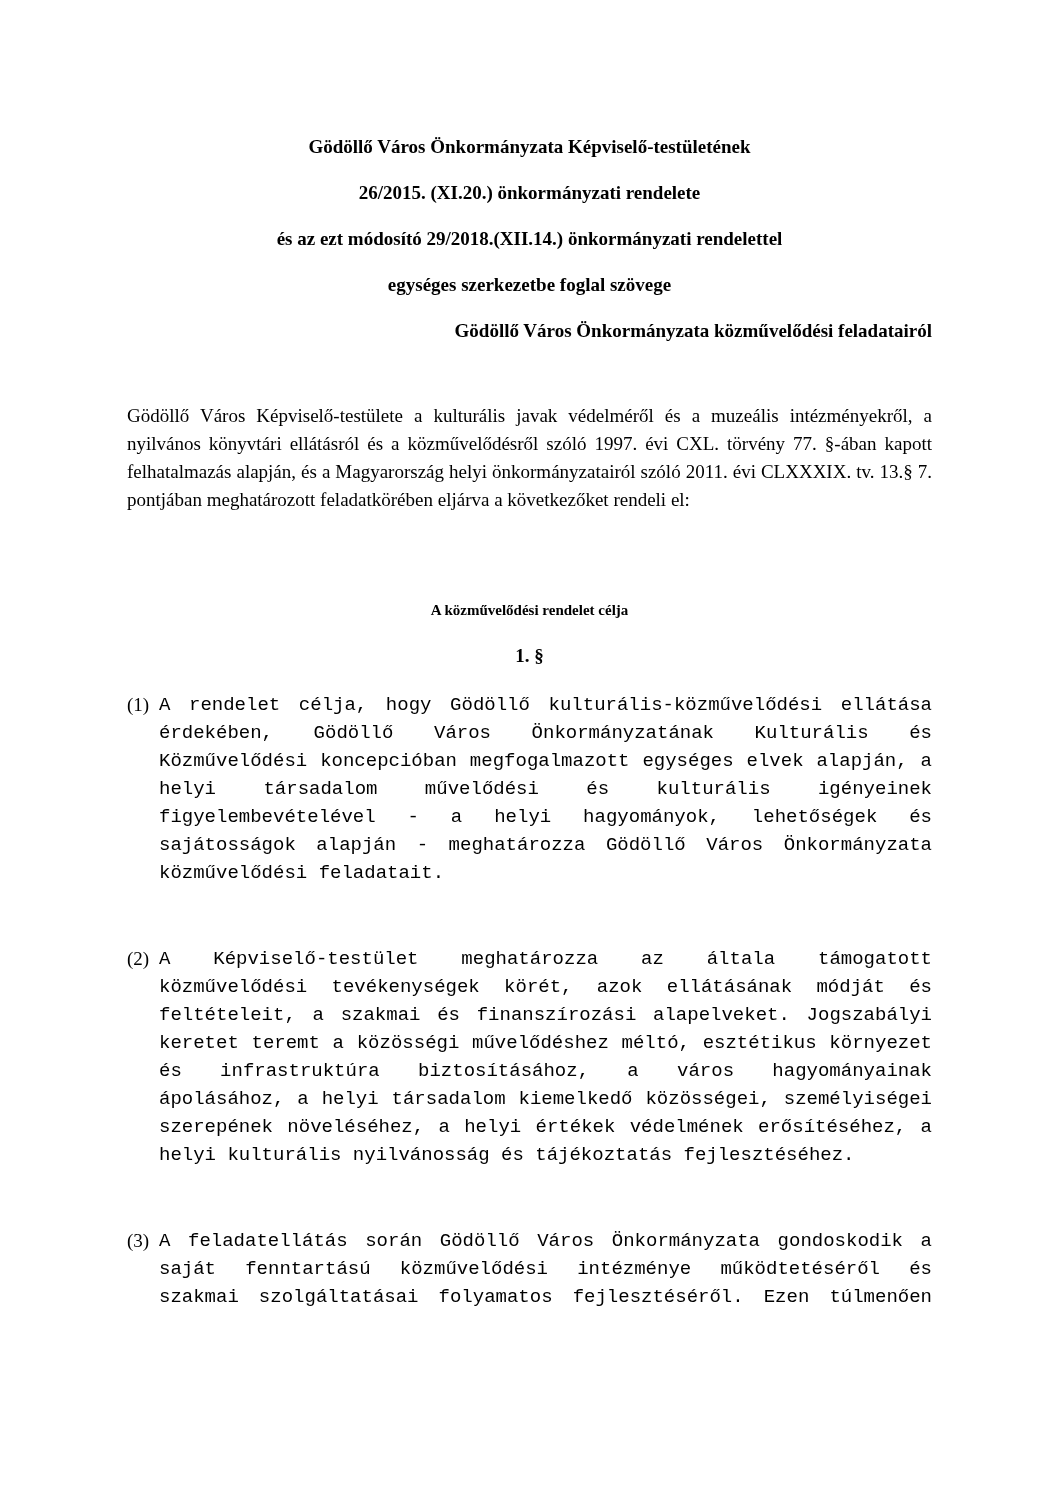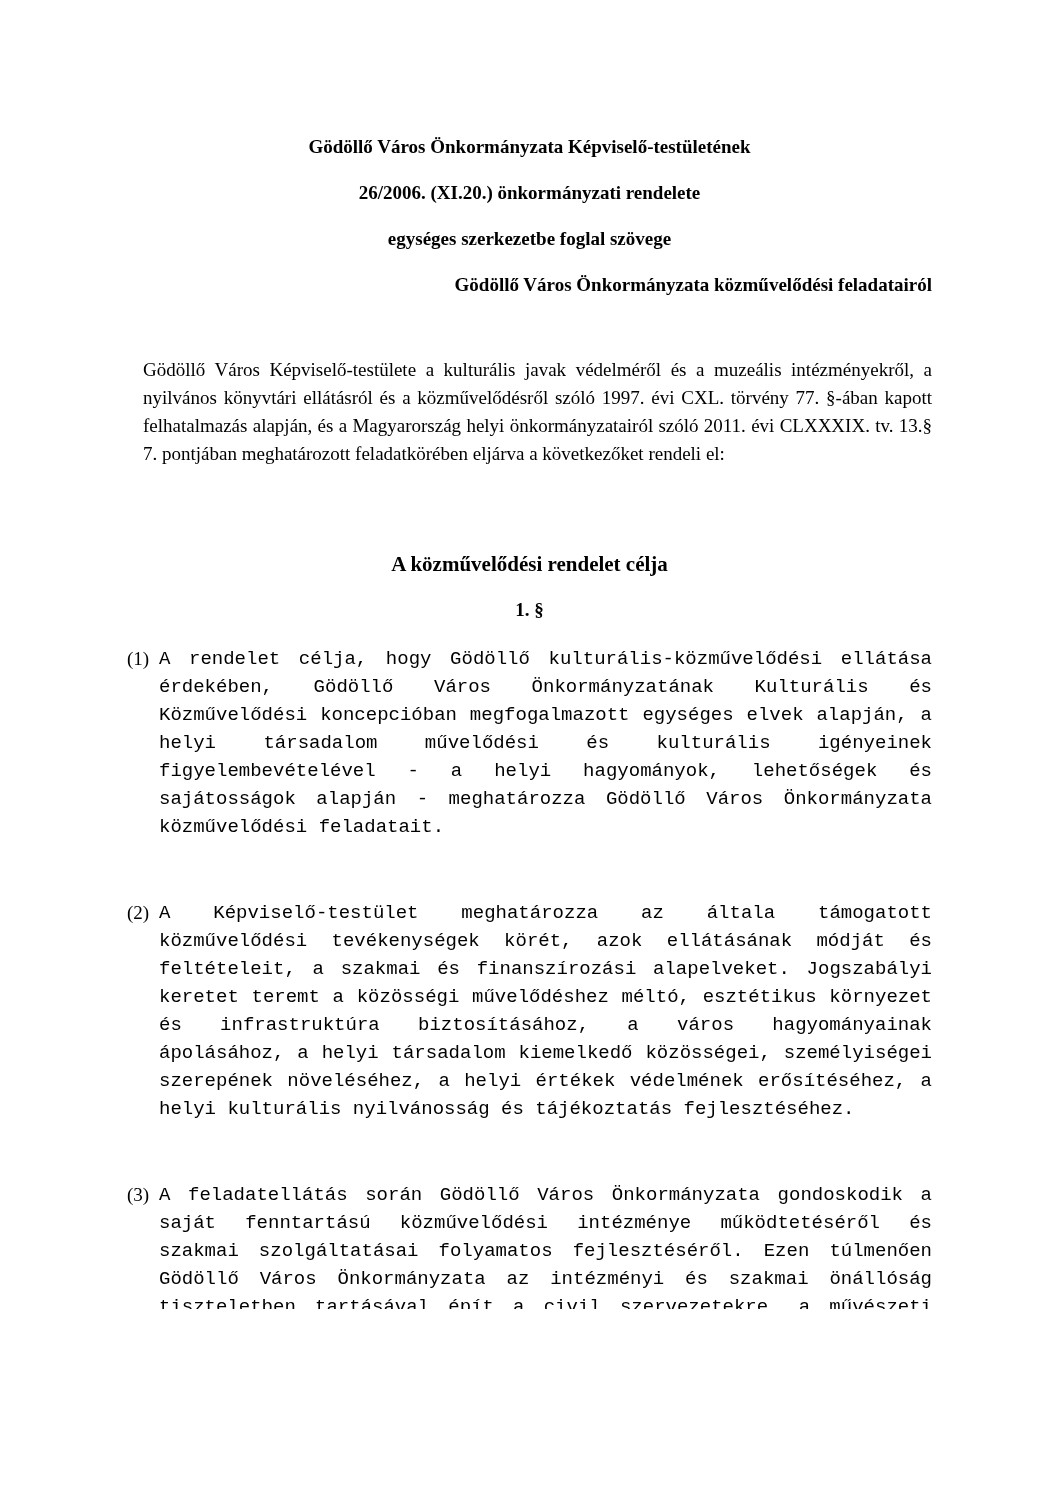--- a/index.html
+++ b/index.html
@@ -26,29 +26,29 @@
     text-align: center;
     font-weight: bold;
     line-height: 28px;
     margin: 0 0 18px 0;
   }
   .title-line:last-child {
     margin-bottom: 0;
     text-align: right;
   }
   .intro {
-    margin: 57px 0 0 16px;
+    margin: 57px 0 0 0;
     text-align: justify;
     line-height: 28px;
   }
   .section-heading {
     margin: 82px 0 0 0;
     text-align: center;
     font-weight: bold;
-    font-size: 21px;
+    font-size: 15px;
     line-height: 28px;
   }
   .section-number {
     margin: 18px 0 0 0;
     text-align: center;
     font-weight: bold;
     line-height: 28px;
   }
   .numbered-paragraph {
     display: flex;
@@ -71,21 +71,22 @@
     font-family: Liberation Mono, monospace;
   }
 </style>
 </head>
 <body>
 
 <div class="page">
 
   <header class="title-block">
     <div class="title-line">Gödöllő Város Önkormányzata Képviselő-testületének</div>
-    <div class="title-line">26/2006. (XI.20.) önkormányzati rendelete</div>
+    <div class="title-line">26/2015. (XI.20.) önkormányzati rendelete</div>
+    <div class="title-line">és az ezt módosító 29/2018.(XII.14.) önkormányzati rendelettel</div>
     <div class="title-line">egységes szerkezetbe foglal szövege</div>
     <div class="title-line">Gödöllő Város Önkormányzata közművelődési feladatairól</div>
   </header>
 
   <p class="intro">Gödöllő Város Képviselő-testülete a kulturális javak védelméről és a muzeális intézményekről, a nyilvános könyvtári ellátásról és a közművelődésről szóló 1997. évi CXL. törvény 77. §-ában kapott felhatalmazás alapján, és a Magyarország helyi önkormányzatairól szóló 2011. évi CLXXXIX. tv. 13.§ 7. pontjában meghatározott feladatkörében eljárva a következőket rendeli el:</p>
 
   <h2 class="section-heading">A közművelődési rendelet célja</h2>
 
   <div class="section-number">1. §</div>
 

